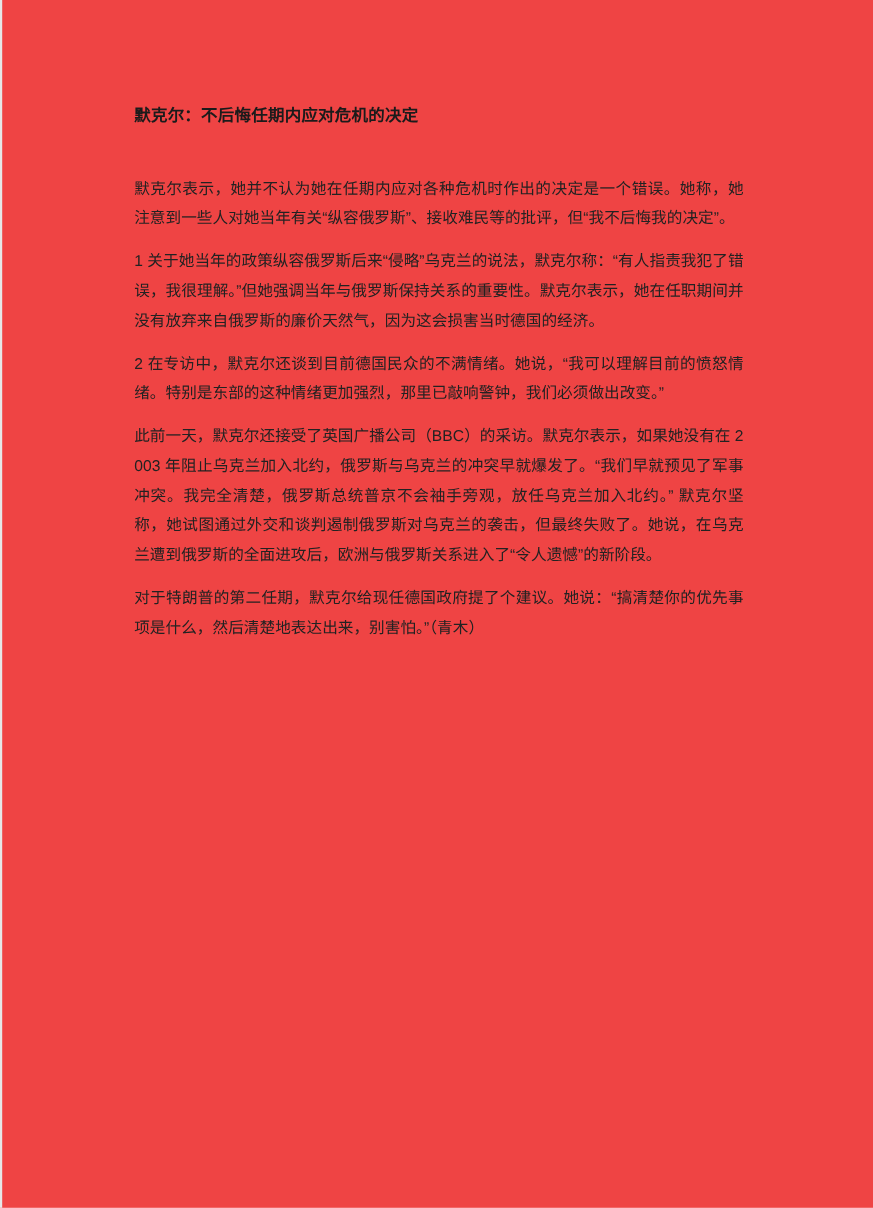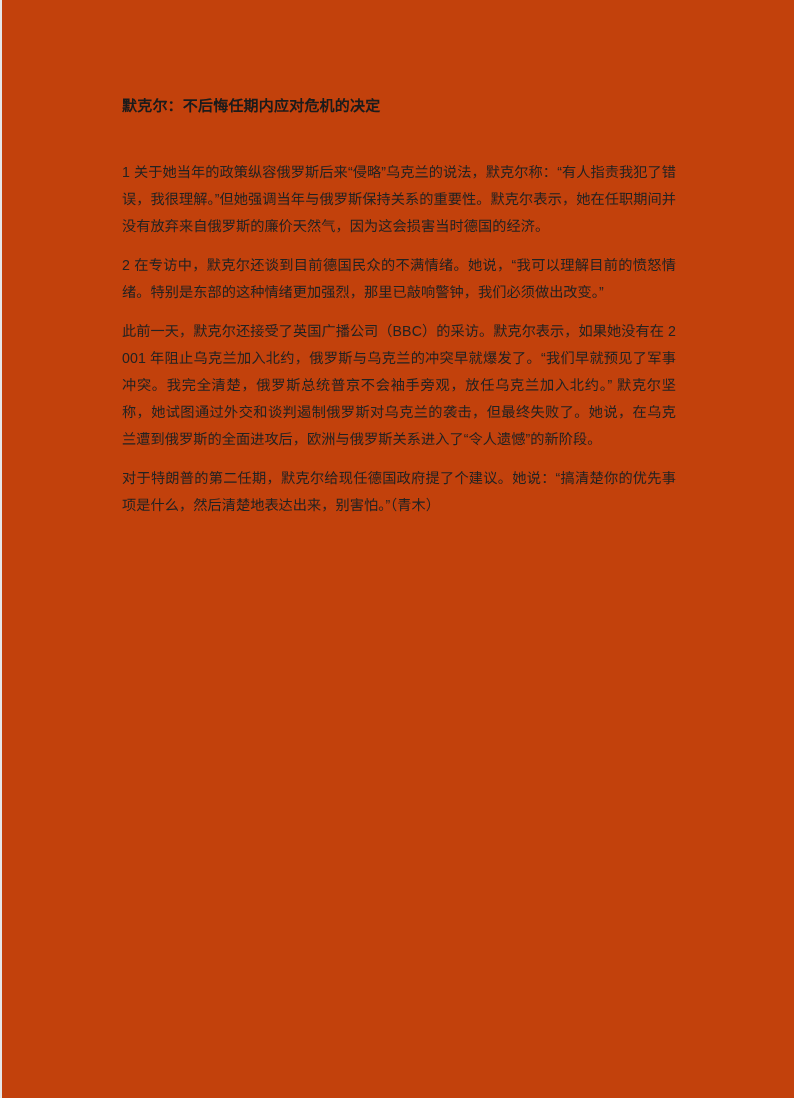--- a/index.html
+++ b/index.html
@@ -14,21 +14,21 @@
     height: 1098px;
     overflow: hidden;
     font-family: "Liberation Sans", "DejaVu Sans", sans-serif;
     -webkit-font-smoothing: antialiased;
   }
 
   .page {
     position: relative;
     width: 794px;
     height: 1098px;
-    background: #c2410c;
+    background: #ef4444;
     box-sizing: border-box;
     border-left: 2px solid #e6e7e8;
     overflow: hidden;
   }
 
   .doc-body {
     position: absolute;
     left: 120px;
     top: 0;
     width: 554px;
@@ -73,21 +73,22 @@
 </head>
 <body>
 
 <div class="page">
 
   <div class="doc-body">
 
     <h1 class="doc-title">默克尔：不后悔任期内应对危机的决定</h1>
 
     <div class="article">
+      <p class="para">默克尔表示，她并不认为她在任期内应对各种危机时作出的决定是一个错误。她称，她注意到一些人对她当年有关“纵容俄罗斯”、接收难民等的批评，但“我不后悔我的决定”。</p>
       <p class="para">1 关于她当年的政策纵容俄罗斯后来“侵略”乌克兰的说法，默克尔称：“有人指责我犯了错误，我很理解。”但她强调当年与俄罗斯保持关系的重要性。默克尔表示，她在任职期间并没有放弃来自俄罗斯的廉价天然气，因为这会损害当时德国的经济。</p>
       <p class="para">2 在专访中，默克尔还谈到目前德国民众的不满情绪。她说，“我可以理解目前的愤怒情绪。特别是东部的这种情绪更加强烈，那里已敲响警钟，我们必须做出改变。”</p>
-      <p class="para">此前一天，默克尔还接受了英国广播公司（BBC）的采访。默克尔表示，如果她没有在 2001 年阻止乌克兰加入北约，俄罗斯与乌克兰的冲突早就爆发了。“我们早就预见了军事冲突。我完全清楚，俄罗斯总统普京不会袖手旁观，放任乌克兰加入北约。” 默克尔坚称，她试图通过外交和谈判遏制俄罗斯对乌克兰的袭击，但最终失败了。她说，在乌克兰遭到俄罗斯的全面进攻后，欧洲与俄罗斯关系进入了“令人遗憾”的新阶段。</p>
+      <p class="para">此前一天，默克尔还接受了英国广播公司（BBC）的采访。默克尔表示，如果她没有在 2003 年阻止乌克兰加入北约，俄罗斯与乌克兰的冲突早就爆发了。“我们早就预见了军事冲突。我完全清楚，俄罗斯总统普京不会袖手旁观，放任乌克兰加入北约。” 默克尔坚称，她试图通过外交和谈判遏制俄罗斯对乌克兰的袭击，但最终失败了。她说，在乌克兰遭到俄罗斯的全面进攻后，欧洲与俄罗斯关系进入了“令人遗憾”的新阶段。</p>
       <p class="para">对于特朗普的第二任期，默克尔给现任德国政府提了个建议。她说：“搞清楚你的优先事项是什么，然后清楚地表达出来，别害怕。”（青木）</p>
     </div>
 
   </div>
 
 </div>
 
 </body></html>

